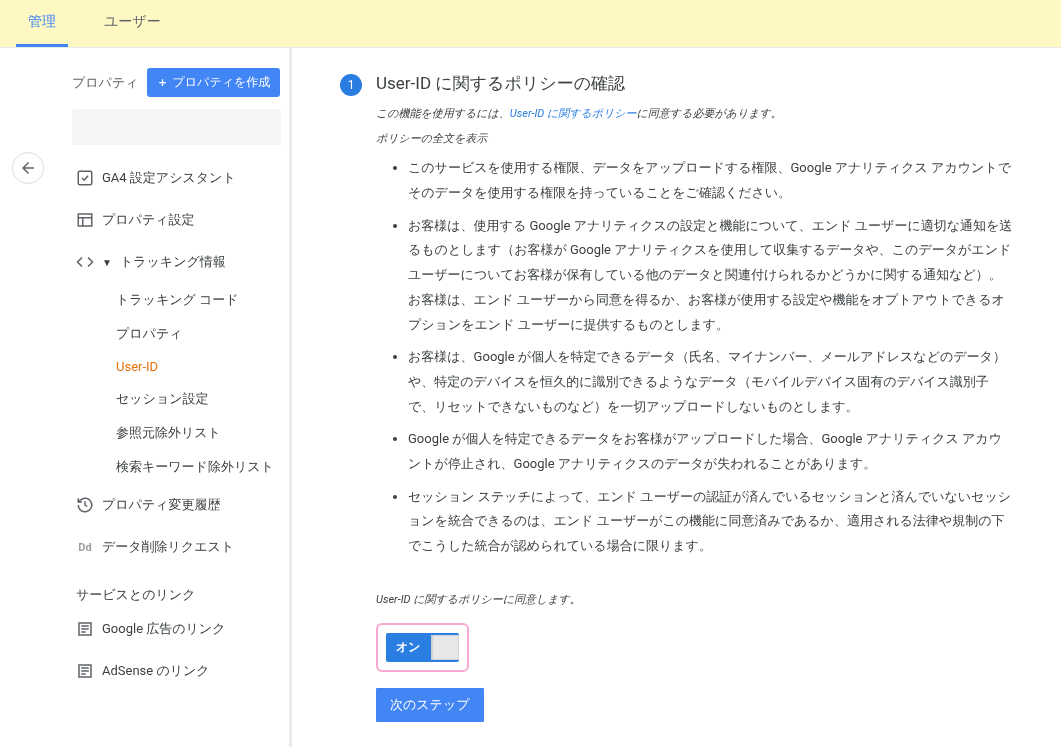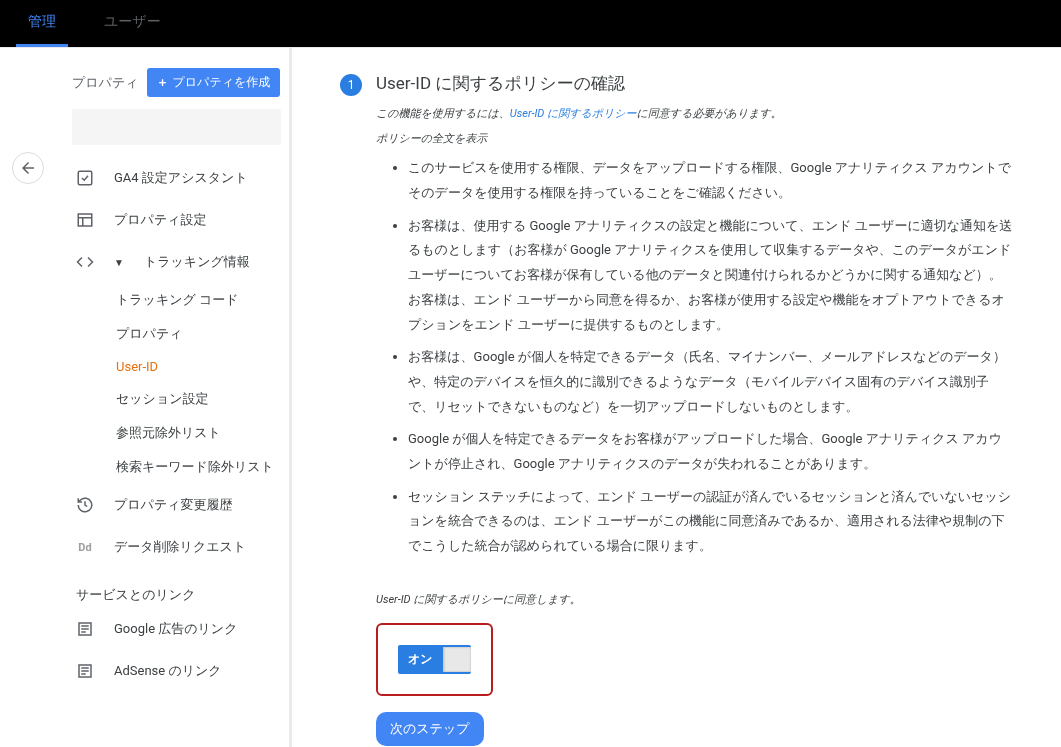--- a/index.html
+++ b/index.html
@@ -1,36 +1,36 @@
 <!DOCTYPE html>
 <html><head>
   <meta charset="utf-8">
   <style>
     * { box-sizing: border-box; margin: 0; padding: 0; }
     body { font-family: Roboto, Arial, sans-serif; font-size: 13px; color: #3c4043; background: #fff; width: 1061px; height: 747px; position: relative; }
 
-    .top-bar { border-bottom: 1px solid #e8eaed; height: 48px; display: flex; align-items: center; padding: 0 16px; background: #000000; }
+    .top-bar { border-bottom: 1px solid #e8eaed; height: 48px; display: flex; align-items: center; padding: 0 16px; background: #fef9c3; }
     .top-tabs { display: flex; gap: 24px; height: 100%; }
     .top-tab { display: flex; align-items: center; padding: 0 12px; font-size: 14px; color: #5f6368; cursor: pointer; border-bottom: 3px solid transparent; }
     .top-tab.active { color: #4285f4; border-bottom-color: #4285f4; }
 
     .main-area { display: flex; height: calc(100% - 48px); }
 
     .back-col { width: 56px; padding-top: 104px; display: flex; justify-content: center; }
     .back-btn { width: 32px; height: 32px; border: 1px solid #dadce0; border-radius: 50%; display: flex; align-items: center; justify-content: center; background: #fff; cursor: pointer; }
 
     .sidebar { width: 236px; padding: 20px 0 20px 8px; border-right: 3px solid #e8eaed; }
     .sidebar-header { display: flex; align-items: center; gap: 8px; padding: 0 8px 8px 8px; }
     .sidebar-header-label { font-size: 13px; color: #5f6368; }
     .create-btn { background: #4285f4; color: #fff; border: none; padding: 6px 10px; font-size: 12px; border-radius: 3px; cursor: pointer; display: inline-flex; align-items: center; gap: 4px; }
     .create-btn .plus-icon { font-weight: bold; }
 
     .property-name { height: 36px; background: #f5f5f5; margin: 4px 8px 12px 8px; border-radius: 2px; }
 
-    .nav-item { display: flex; align-items: center; gap: 20px; padding: 12px 12px; font-size: 13px; color: #3c4043; cursor: pointer; }
+    .nav-item { display: flex; align-items: center; gap: 8px; padding: 12px 12px; font-size: 13px; color: #3c4043; cursor: pointer; }
     .nav-icon { width: 18px; height: 18px; display: flex; align-items: center; justify-content: center; color: #5f6368; flex-shrink: 0; }
     .nav-icon svg { width: 18px; height: 18px; }
 
     .nav-sub-list { padding-left: 52px; }
     .nav-sub-item { padding: 8px 0; font-size: 13px; color: #3c4043; cursor: pointer; }
     .nav-sub-item.active { color: #e8710a; }
 
     .nav-section-label { padding: 18px 12px 4px 12px; font-size: 13px; color: #3c4043; }
 
     .content { flex: 1; padding: 24px 48px; overflow-y: auto; }
@@ -41,26 +41,26 @@
     .step-body { flex: 1; }
     .step-title { font-size: 17px; color: #3c4043; margin-bottom: 10px; }
 
     .desc { font-size: 11px; line-height: 1.7; color: #3c4043; margin-bottom: 6px; font-style: italic; }
     .link { color: #2a7de1; cursor: pointer; }
 
     .bullets { list-style: disc; padding-left: 32px; margin-top: 8px; }
     .bullets li { font-size: 13px; line-height: 1.9; color: #3c4043; margin-bottom: 8px; }
 
     .toggle-section { padding-left: 36px; margin-top: 24px; }
-    .toggle-box { border: 2px solid #b91c1c; border-radius: 6px; display: inline-block; padding: 20px; margin: 8px 0 16px 0; }
+    .toggle-box { border: 2px solid #f9a8d4; border-radius: 6px; display: inline-block; padding: 8px; margin: 8px 0 16px 0; }
     .toggle-wrap { display: inline-flex; align-items: center; background: #2a7de1; border-radius: 2px; overflow: hidden; }
     .toggle-on-label { color: #fff; font-size: 12px; font-weight: bold; padding: 6px 10px; }
     .toggle-knob { width: 28px; height: 25px; background: #e8e8e8; border-left: 1px solid #ccc; box-shadow: inset 0 0 2px rgba(0,0,0,0.3); }
 
-    .next-btn { background: #4285f4; color: #fff; border: none; padding: 8px 14px; font-size: 13px; border-radius: 10px; cursor: pointer; margin-bottom: 24px; }
+    .next-btn { background: #4285f4; color: #fff; border: none; padding: 8px 14px; font-size: 13px; border-radius: 1px; cursor: pointer; margin-bottom: 24px; }
 
     .caret-down-icon { font-size: 10px; }
   </style>
 </head>
 <body>
 
 <div class="top-bar">
   <div class="top-tabs">
     <div class="top-tab active">管理</div>
     <div class="top-tab">ユーザー</div>

